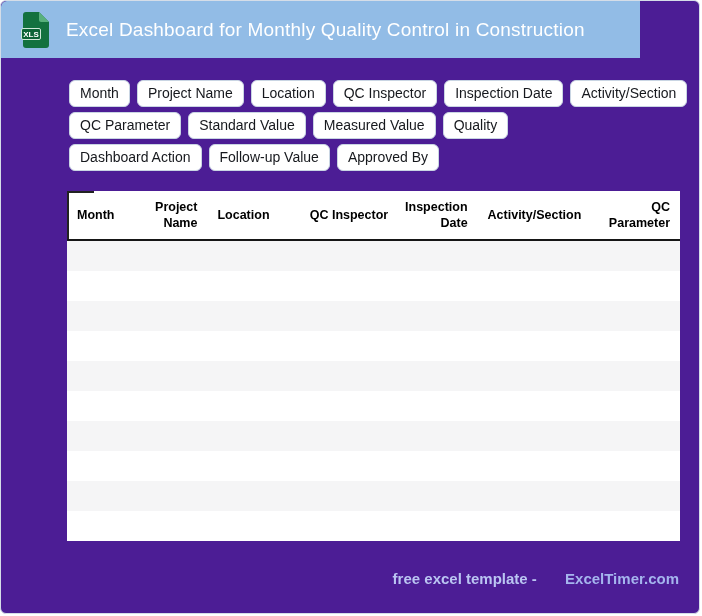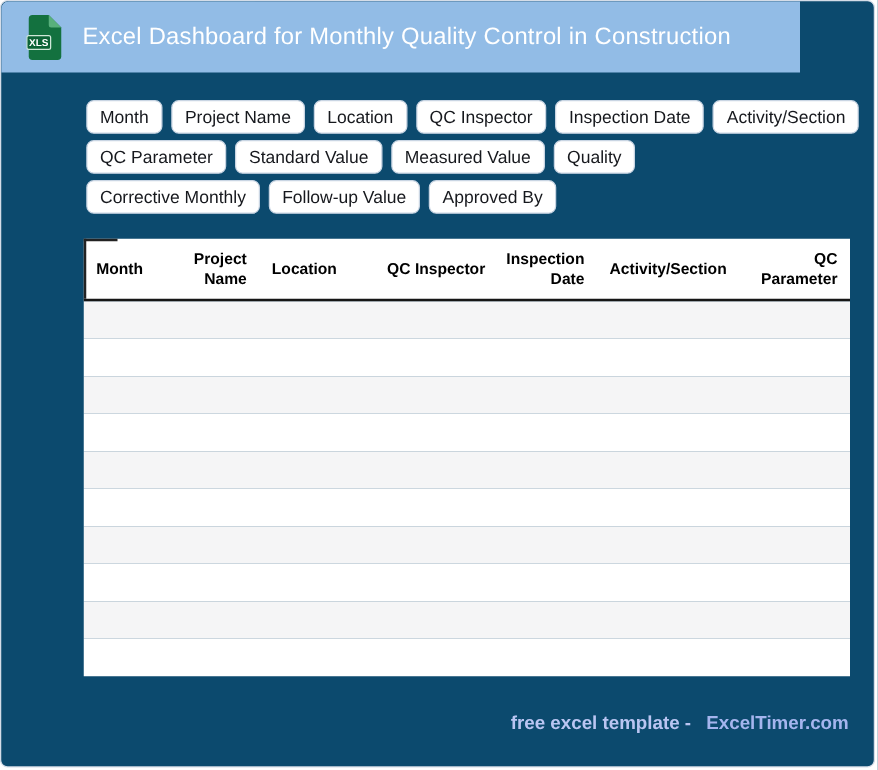--- a/index.html
+++ b/index.html
@@ -1,19 +1,19 @@
 <!DOCTYPE html>
 <html><head>
 <meta charset="utf-8">
 <style>
   html,body{margin:0;padding:0;background:#ffffff;}
   body{width:702px;height:616px;font-family:"Liberation Sans",sans-serif;}
   .page{
     position:relative;width:700px;height:614px;box-sizing:border-box;
-    background:#0c4a6e;border:1px solid #d5dde8;border-radius:6px;overflow:hidden;
+    background:#4c1d95;border:1px solid #d5dde8;border-radius:6px;overflow:hidden;
   }
   
   .topbar{
     position:absolute;top:0;left:0;width:639px;height:57px;
     background:#92bce6;border-radius:6px 0 0 0;
     display:flex;align-items:center;padding-left:20px;box-sizing:border-box;gap:15px;
   }
   .file-icon{display:inline-flex;width:30px;height:38px;flex:0 0 auto;}
   .page-title{
     margin:0;color:#ffffff;font-size:19px;font-weight:500;letter-spacing:.2px;white-space:nowrap;
@@ -47,21 +47,21 @@
   .corner-border-left{position:absolute;top:0;left:0;width:2px;height:48px;background:#222;}
   .tbody{display:flex;flex-direction:column;}
   .trow{height:30px;}
   .trow:nth-child(odd){background:#f5f5f6;}
   .trow:nth-child(even){background:#ffffff;}
   
   .footer{
     position:absolute;right:20px;bottom:26px;font-size:15px;white-space:nowrap;
   }
   .footer .free-text{color:#bac5f2;font-weight:700;}
-  .footer .brand{color:#a5b5ee;font-weight:bold;text-decoration:none;margin-left:8px;cursor:pointer;}
+  .footer .brand{color:#a5b5ee;font-weight:bold;text-decoration:none;margin-left:24px;cursor:pointer;}
 </style>
 </head>
 <body>
 
 <div class="page">
 
   <div class="topbar">
     <span class="file-icon">
       <svg viewBox="0 0 30 38" width="30" height="38" aria-hidden="true">
         <path d="M5 1 H18 L28 11 V34 a3 3 0 0 1 -3 3 H5 a3 3 0 0 1 -3 -3 V4 a3 3 0 0 1 3 -3 Z" fill="#13713f"></path>
@@ -82,21 +82,21 @@
         <button class="chip">Inspection Date</button>
         <button class="chip">Activity/Section</button>
       </div>
       <div class="chip-row">
         <button class="chip">QC Parameter</button>
         <button class="chip">Standard Value</button>
         <button class="chip">Measured Value</button>
         <button class="chip">Quality</button>
       </div>
       <div class="chip-row">
-        <button class="chip">Corrective Monthly</button>
+        <button class="chip">Dashboard Action</button>
         <button class="chip">Follow-up Value</button>
         <button class="chip">Approved By</button>
       </div>
     </div>
 
   <div class="qc-table">
     <div class="thead">
       <div class="corner-border-top"></div>
       <div class="corner-border-left"></div>
     <div class="th" style="text-align: left;">Month</div>

